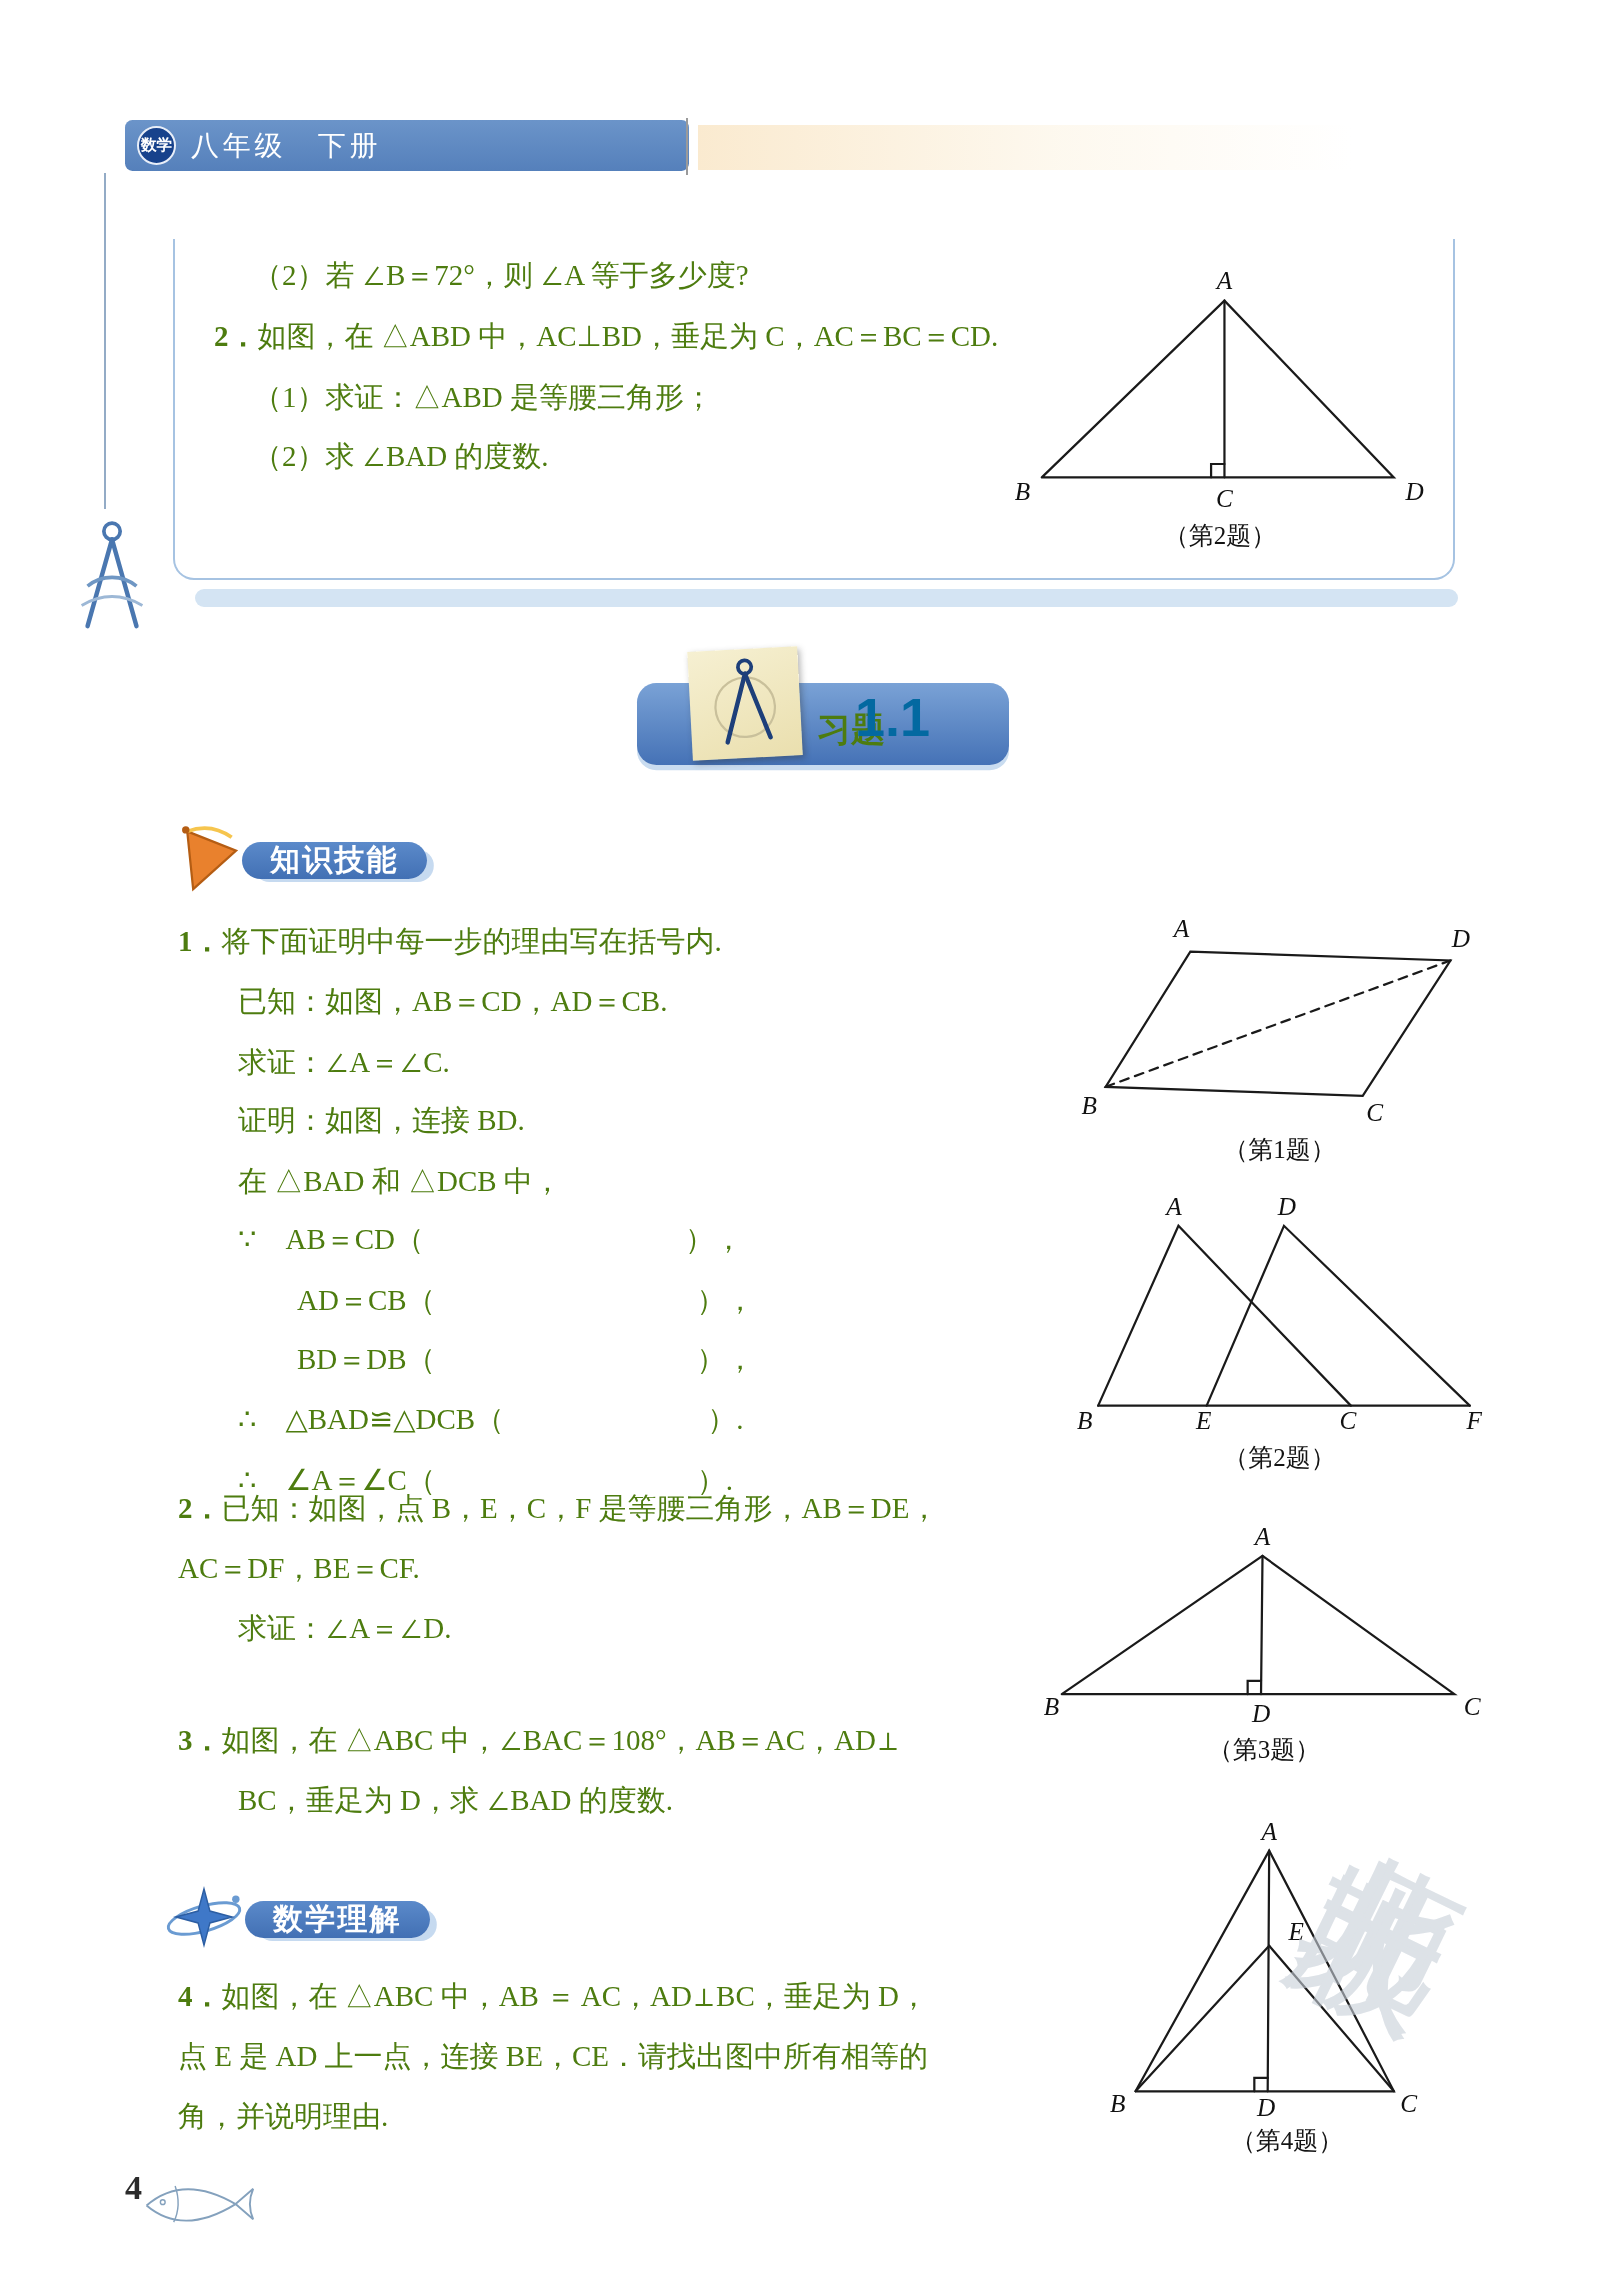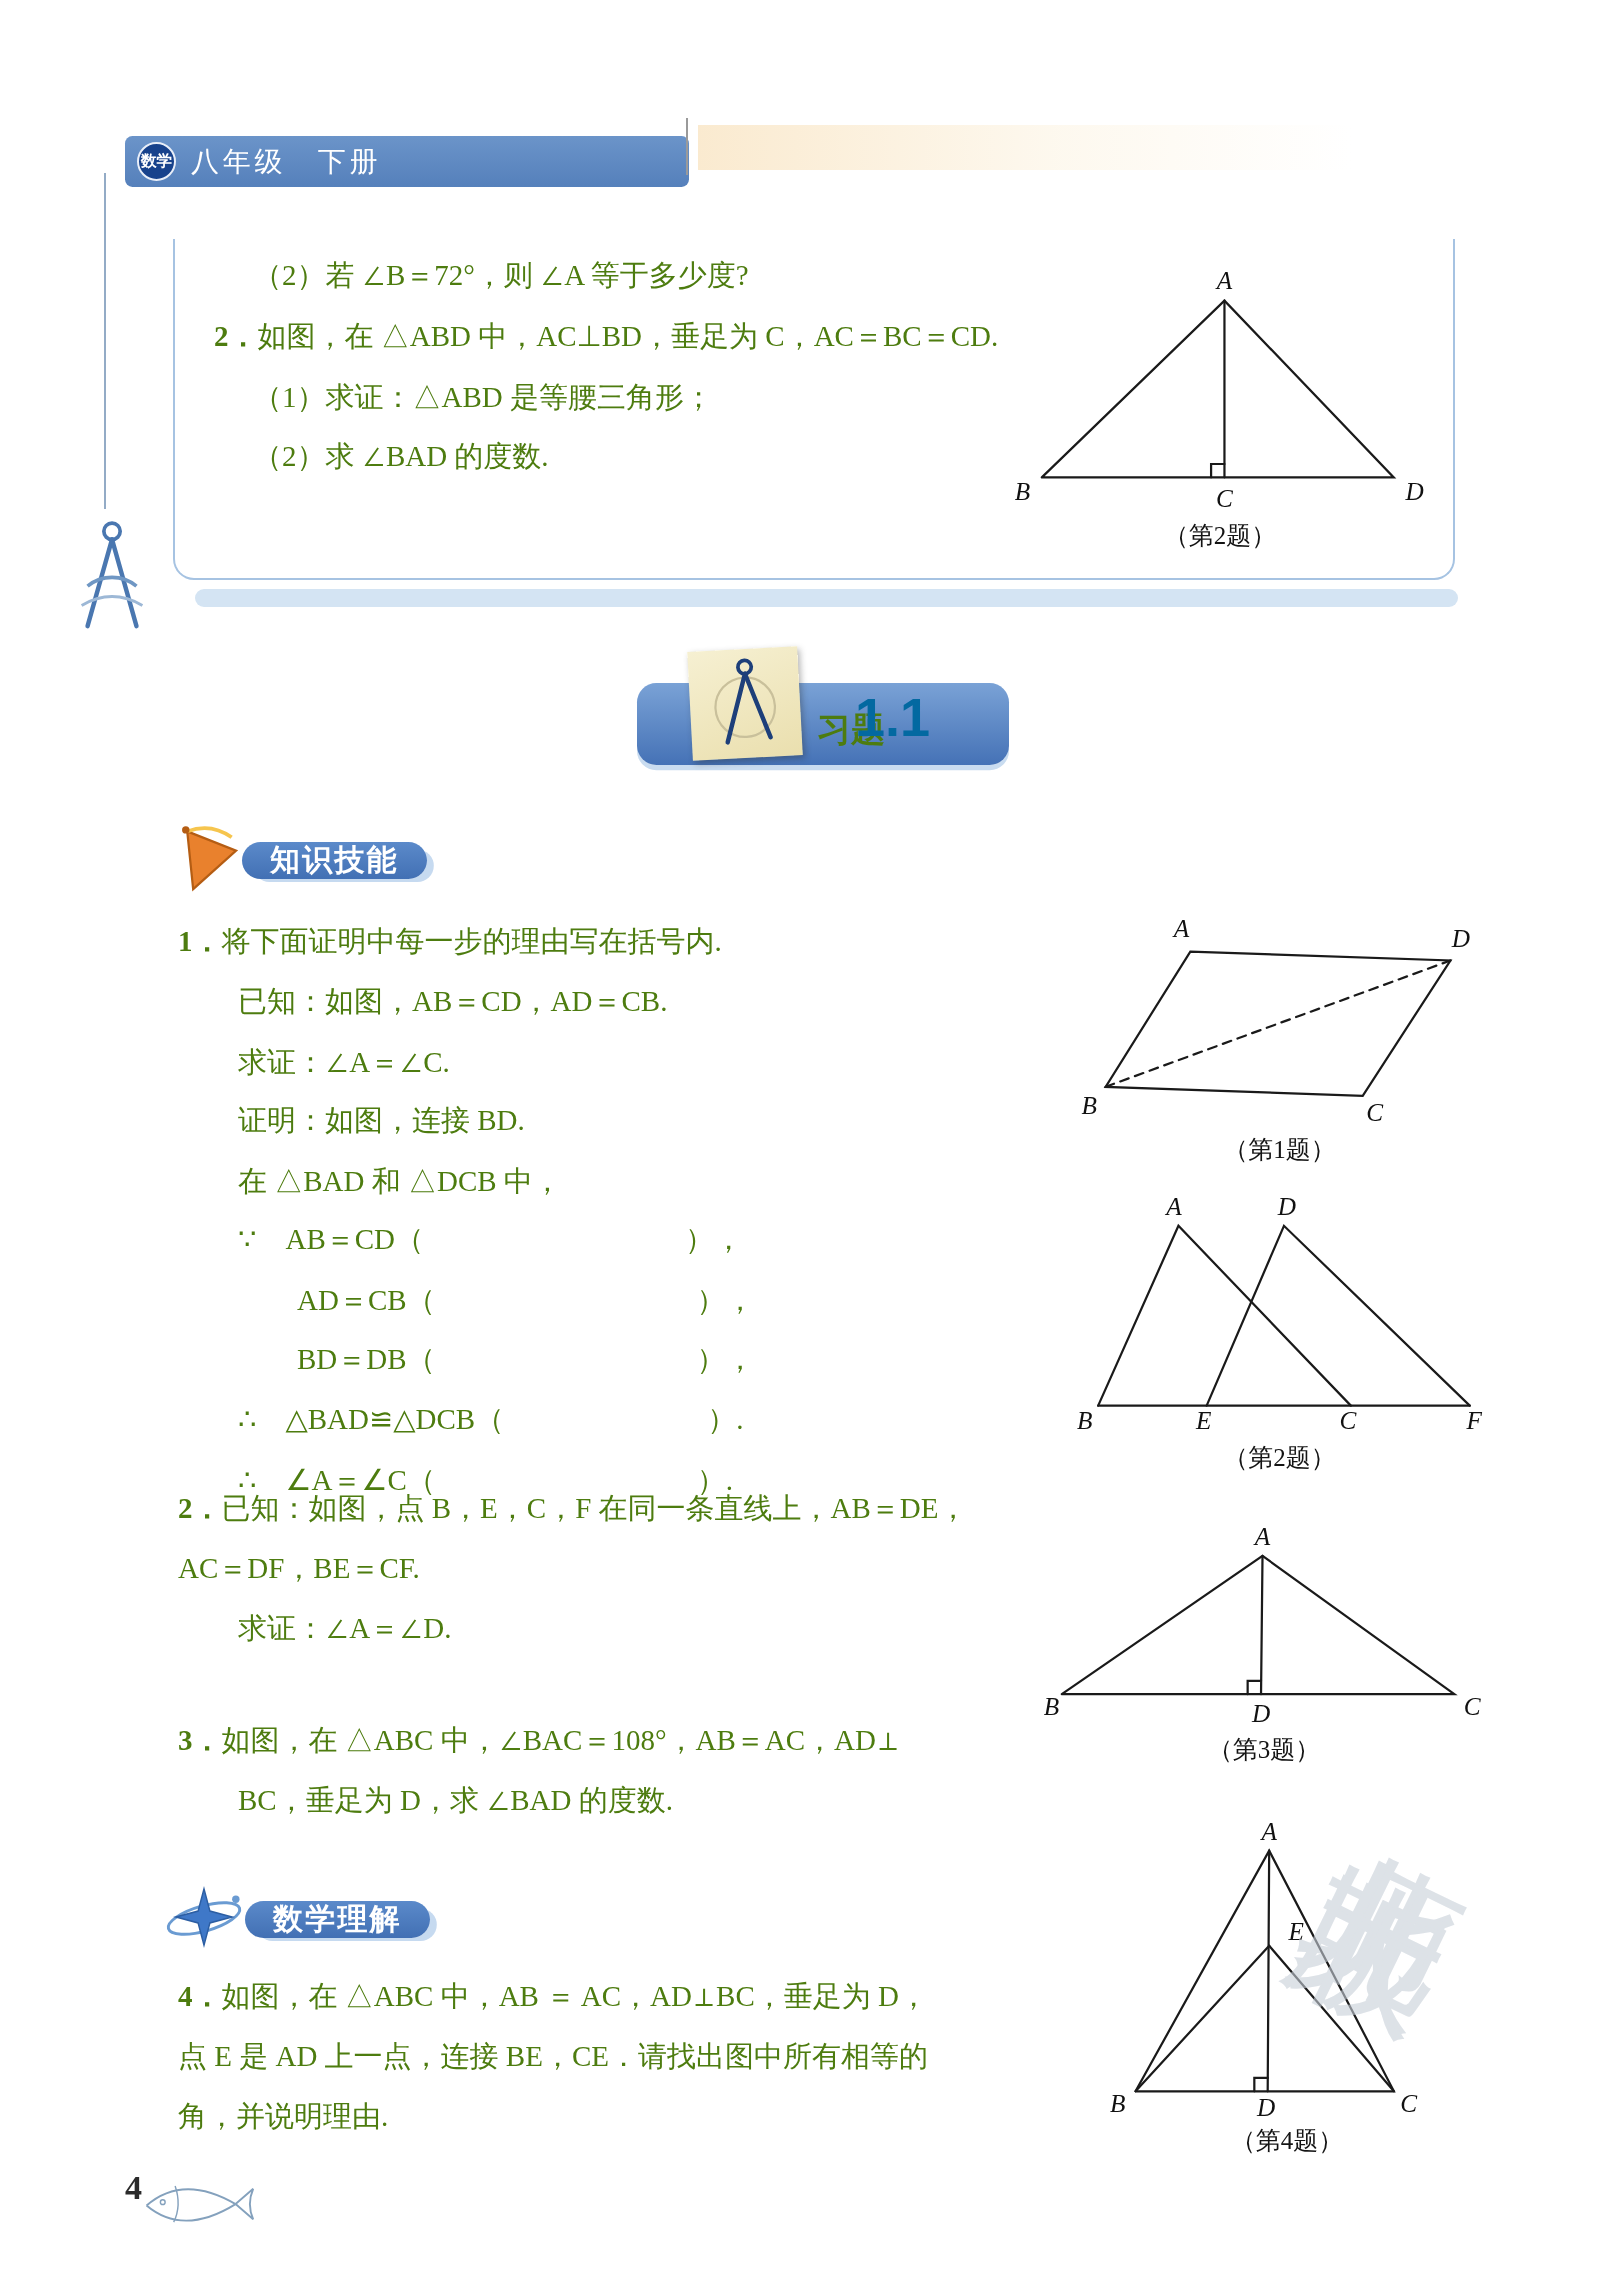--- a/index.html
+++ b/index.html
@@ -4,21 +4,21 @@
 <style>
   * { margin:0; padding:0; box-sizing:border-box; }
   html,body { width:1617px; height:2284px; }
   body { position:relative; background:#ffffff; overflow:hidden;
          font-family:"Liberation Serif", serif; }
   .abs { position:absolute; }
 
   
   .header-bar { position:absolute; left:125px; top:120px; width:564px; height:51px;
     background:linear-gradient(180deg,#6b94c9,#5580bb); border-radius:7.4px;
-    display:flex; align-items:center; gap:15px; padding:0 12px;margin-top:16px; }
+    display:flex; align-items:center; gap:15px; padding:0 12px; }
   .logo { width:39px; height:39px; border-radius:50%; background:#17428c;
     border:2.2px solid #e8eef8; color:#fff; display:flex; align-items:center;
     justify-content:center; font-size:15.6px; font-weight:bold;
     font-family:"Liberation Sans", sans-serif; }
   .header-title { color:#fff; font-size:28px; font-weight:normal; letter-spacing:3.7px;
     font-family:"Liberation Sans", sans-serif; }
   .divider { position:absolute; left:686px; top:118px; width:2.2px; height:57px; background:#9a9a9a; }
   .warm { position:absolute; left:698px; top:125px; width:654px; height:45px;
     background:linear-gradient(90deg,rgba(250,233,205,.95),rgba(252,243,225,.55) 55%,rgba(255,255,255,0)); }
   .rail { position:absolute; left:104px; top:173px; width:2.2px; height:336px; background:#93abc6; }
@@ -153,21 +153,21 @@
   <polyline class="geo" points="192,286 296,44 546,286"></polyline>
   <text class="fl" x="148" y="30" text-anchor="middle">A</text>
   <text class="fl" x="300" y="30" text-anchor="middle">D</text>
   <text class="fl" x="28" y="318" text-anchor="middle">B</text>
   <text class="fl" x="188" y="318" text-anchor="middle">E</text>
   <text class="fl" x="382" y="318" text-anchor="middle">C</text>
   <text class="fl" x="552" y="318" text-anchor="middle">F</text>
 </svg>
 <div class="cap" style="left:1064px;top:1441px;width:431px">（第2题）</div>
 
-<div class="tx" style="left:178px;top:1489px"><span class="pnum">2．</span><span>已知：如图，点 B，E，C，F 在同一条直线上，AB＝DE，</span></div>
+<div class="tx" style="left:178px;top:1489px"><span class="pnum">2．</span><span>已知：如图，点 B，E，C，F 是等腰三角形，AB＝DE，</span></div>
 <div class="tx" style="left:178px;top:1549px">AC＝DF，BE＝CF.</div>
 <div class="tx" style="left:238px;top:1609px">求证：∠A＝∠D.</div>
 
 <svg class="abs" style="left:1041px;top:1526px" width="446" height="201" viewBox="0 0 600 270">
   <polyline class="geo" points="28,226 298,40 556,226 28,226"></polyline>
   <line class="geo" x1="298" y1="40" x2="296" y2="226"></line>
   <polyline class="geo" points="278,226 278,208 296,208"></polyline>
   <text class="fl" x="298" y="26" text-anchor="middle">A</text>
   <text class="fl" x="14" y="254" text-anchor="middle">B</text>
   <text class="fl" x="296" y="264" text-anchor="middle">D</text>

